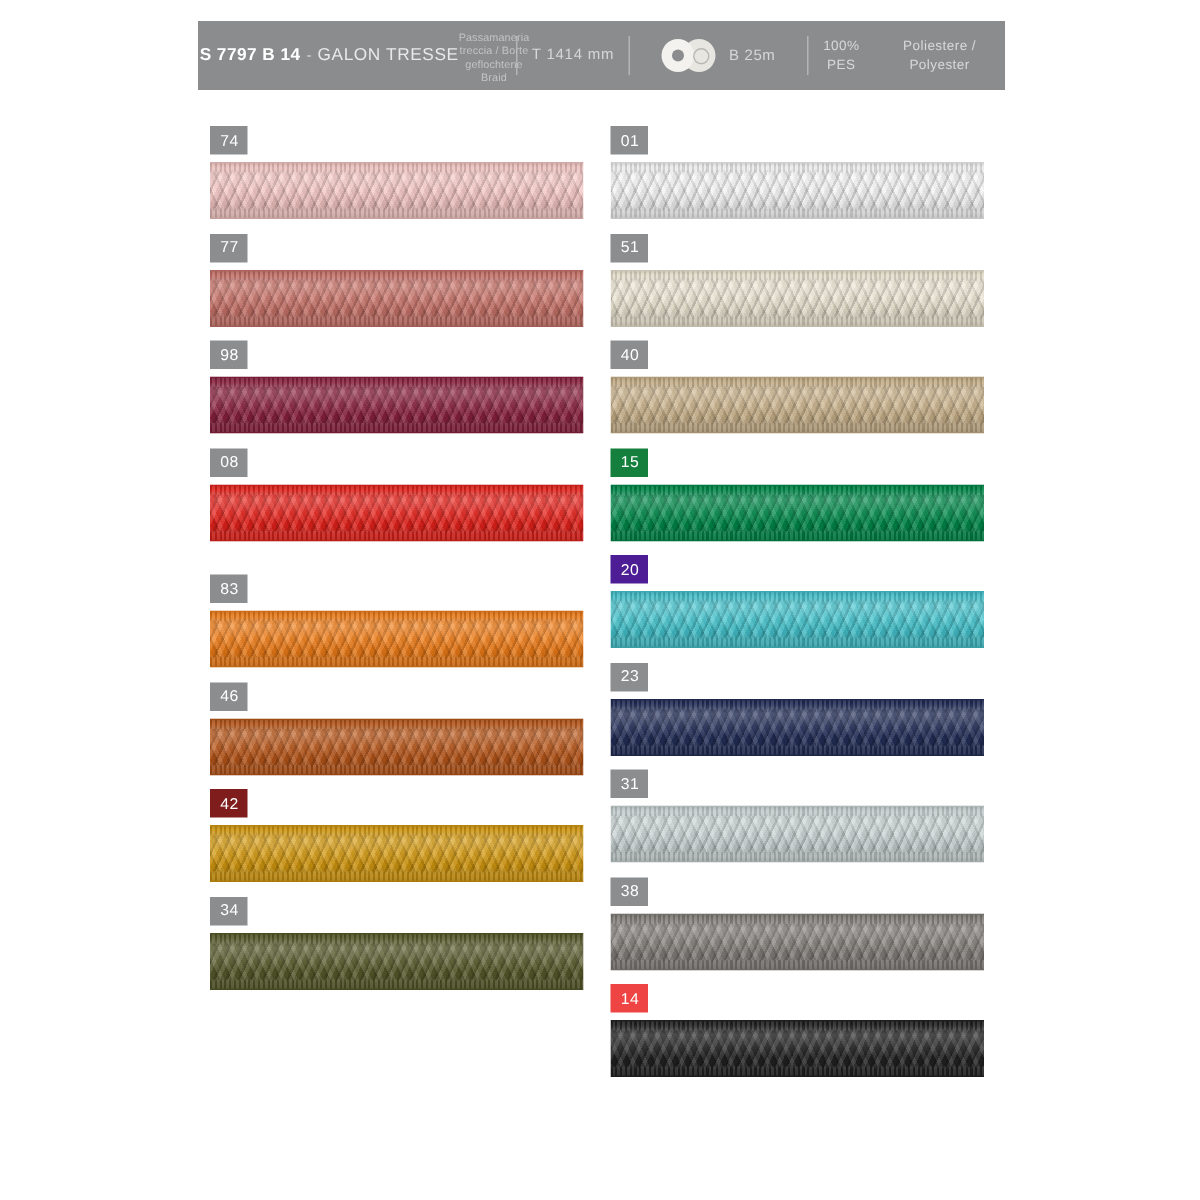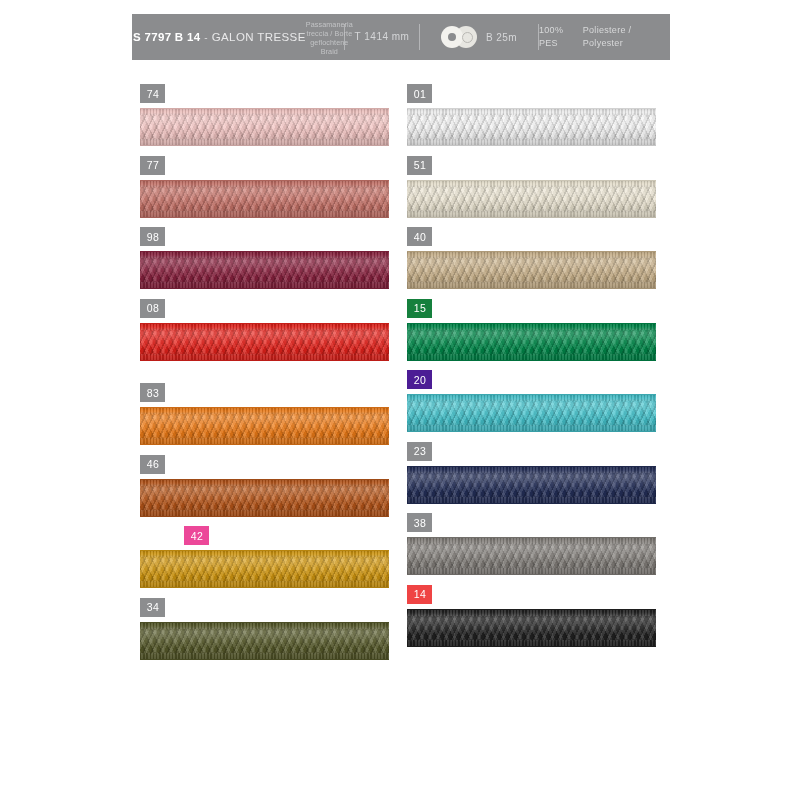--- a/index.html
+++ b/index.html
@@ -149,20 +149,21 @@
 
   
   #hdr-composition {
     flex: 1;
   }
   .comp-line {
     color: #d8d9da;
     font-size: 9px;
     line-height: 1.4;
     letter-spacing: 0.3px;
+    text-align: center;
   }
 
   
   #swatch-grid {
     position: absolute;
     left: 140px;
     top: 84px;
     width: 520px;
   }
   .swatch-column {
@@ -354,21 +355,21 @@
           <div class="color-badge" style="background: rgb(140, 141, 143);">46</div>
           <div class="braid">
             <div class="base" style="background: rgb(185, 87, 26);"></div>
             <div class="chevrons"></div>
             <div class="edge-weave top"></div>
             <div class="edge-weave bottom"></div>
             <div class="shade"></div>
           </div>
         </div>
         <div class="swatch-row">
-          <div class="color-badge" style="background: #ec4899; margin-left: 44px;">42</div>
+          <div class="color-badge" style="background: #7f1d1d;">42</div>
           <div class="braid">
             <div class="base" style="background: rgb(213, 154, 16);"></div>
             <div class="chevrons"></div>
             <div class="edge-weave top"></div>
             <div class="edge-weave bottom"></div>
             <div class="shade"></div>
           </div>
         </div>
         <div class="swatch-row">
           <div class="color-badge" style="background: rgb(140, 141, 143);">34</div>
@@ -436,20 +437,30 @@
           <div class="color-badge" style="background: rgb(140, 141, 143);">23</div>
           <div class="braid">
             <div class="base" style="background: rgb(37, 48, 90);"></div>
             <div class="chevrons"></div>
             <div class="edge-weave top"></div>
             <div class="edge-weave bottom"></div>
             <div class="shade"></div>
           </div>
         </div>
         <div class="swatch-row">
+          <div class="color-badge" style="background: rgb(140, 141, 143);">31</div>
+          <div class="braid">
+            <div class="base" style="background: rgb(201, 211, 211);"></div>
+            <div class="chevrons"></div>
+            <div class="edge-weave top"></div>
+            <div class="edge-weave bottom"></div>
+            <div class="shade"></div>
+          </div>
+        </div>
+        <div class="swatch-row">
           <div class="color-badge" style="background: rgb(140, 141, 143);">38</div>
           <div class="braid">
             <div class="base" style="background: rgb(133, 129, 124);"></div>
             <div class="chevrons"></div>
             <div class="edge-weave top"></div>
             <div class="edge-weave bottom"></div>
             <div class="shade"></div>
           </div>
         </div>
         <div class="swatch-row">

